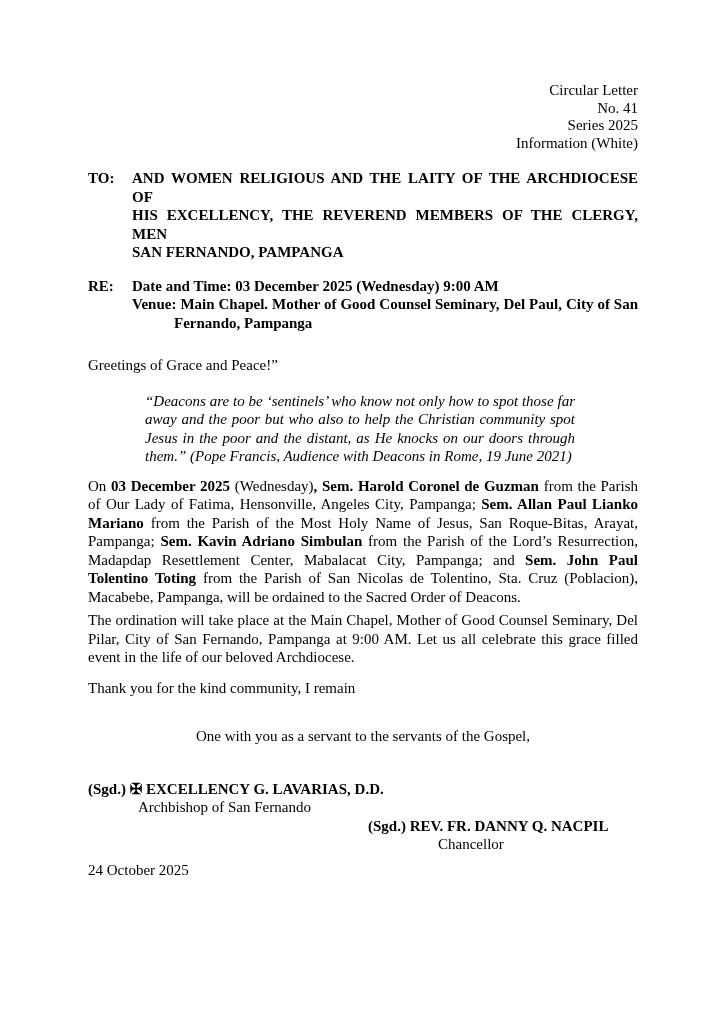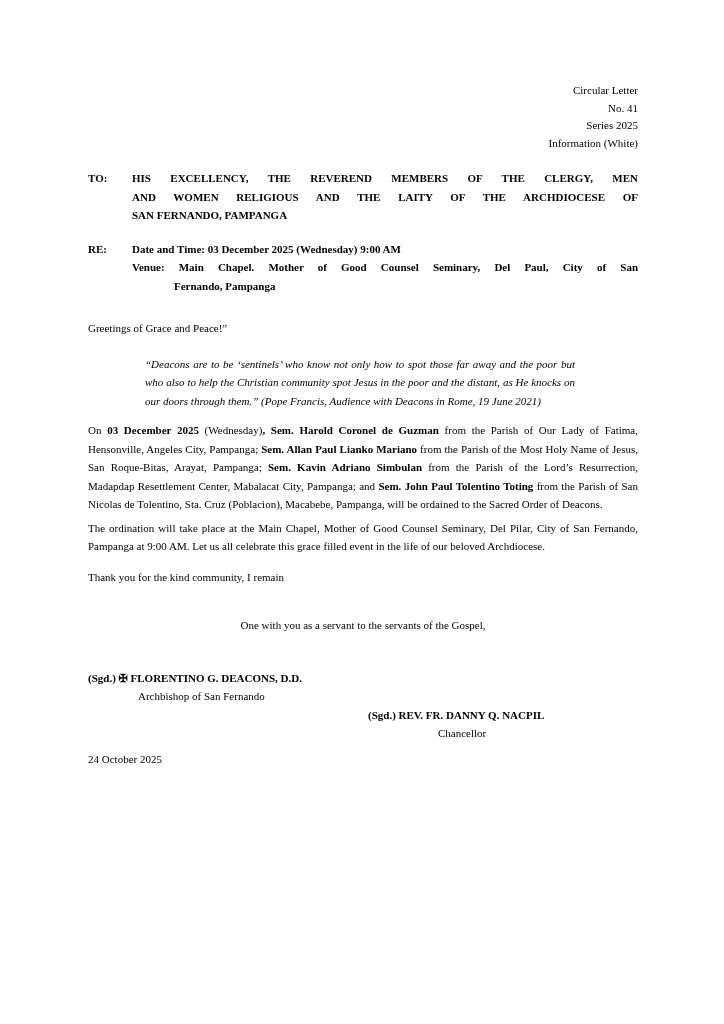--- a/index.html
+++ b/index.html
@@ -3,21 +3,21 @@
 <meta charset="utf-8">
 <style>
   html, body { margin: 0; padding: 0; background: #ffffff; }
   .page {
     position: relative;
     width: 724px;
     height: 1024px;
     background: #ffffff;
     color: #000000;
     font-family: "Liberation Serif", "DejaVu Serif", serif;
-    font-size: 11px;
+    font-size: 15px;
     line-height: 18.5px;
     overflow: hidden;
   }
   .content {
     position: absolute;
     left: 88px;
     top: 82px;
     width: 550px;
   }
   .header {
@@ -67,22 +67,22 @@
     <div class="header">
       <div>Circular Letter</div>
       <div>No. 41</div>
       <div>Series 2025</div>
       <div>Information (White)</div>
     </div>
 
     <div class="block-row to-block">
       <div class="block-label">TO:</div>
       <div class="block-body">
+        <div class="just-line">AND WOMEN RELIGIOUS AND THE LAITY OF THE ARCHDIOCESE OF</div>
         <div class="just-line">HIS EXCELLENCY, THE REVEREND MEMBERS OF THE CLERGY, MEN</div>
-        <div class="just-line">AND WOMEN RELIGIOUS AND THE LAITY OF THE ARCHDIOCESE OF</div>
         <div>SAN FERNANDO, PAMPANGA</div>
       </div>
     </div>
 
     <div class="block-row re-block">
       <div class="block-label">RE:</div>
       <div class="block-body">
         <div>Date and Time: 03 December 2025 (Wednesday) 9:00 AM</div>
         <div class="just-line">Venue: Main Chapel. Mother of Good Counsel Seminary, Del Paul, City of San</div>
         <div class="venue-line2">Fernando, Pampanga</div>
@@ -98,21 +98,21 @@
     <div class="para p-details">The ordination will take place at the Main Chapel, Mother of Good Counsel Seminary, Del Pilar, City of San Fernando, Pampanga at 9:00 AM. Let us all celebrate this grace filled event in the life of our beloved Archdiocese.</div>
 
     <div class="p-thanks">Thank you for the kind community, I remain</div>
 
     <div class="p-valediction">One with you as a servant to the servants of the Gospel,</div>
 
     <div class="sig">
       <div class="sig-name">
         <b>(Sgd.)</b>
         <b>✠</b>
-        <b>FLORENTINO G. DEACONS, D.D.</b>
+        <b>EXCELLENCY G. LAVARIAS, D.D.</b>
       </div>
       <div class="sig-titles">
         <div>Archbishop of San Fernando</div>
       </div>
     </div>
 
     <div class="countersig">
       <div class="countersig-name">(Sgd.) REV. FR. DANNY Q. NACPIL</div>
       <div class="countersig-title">Chancellor</div>
     </div>

